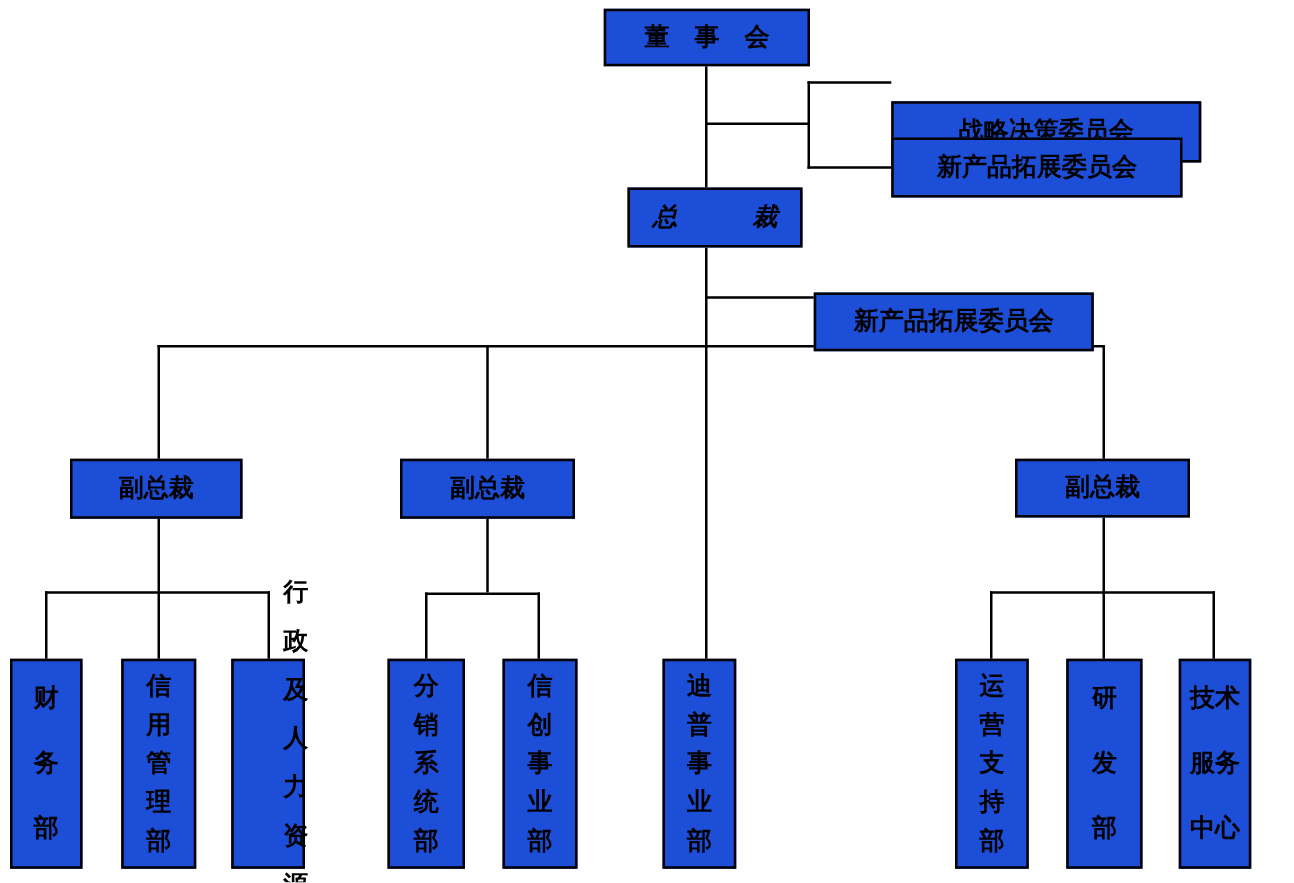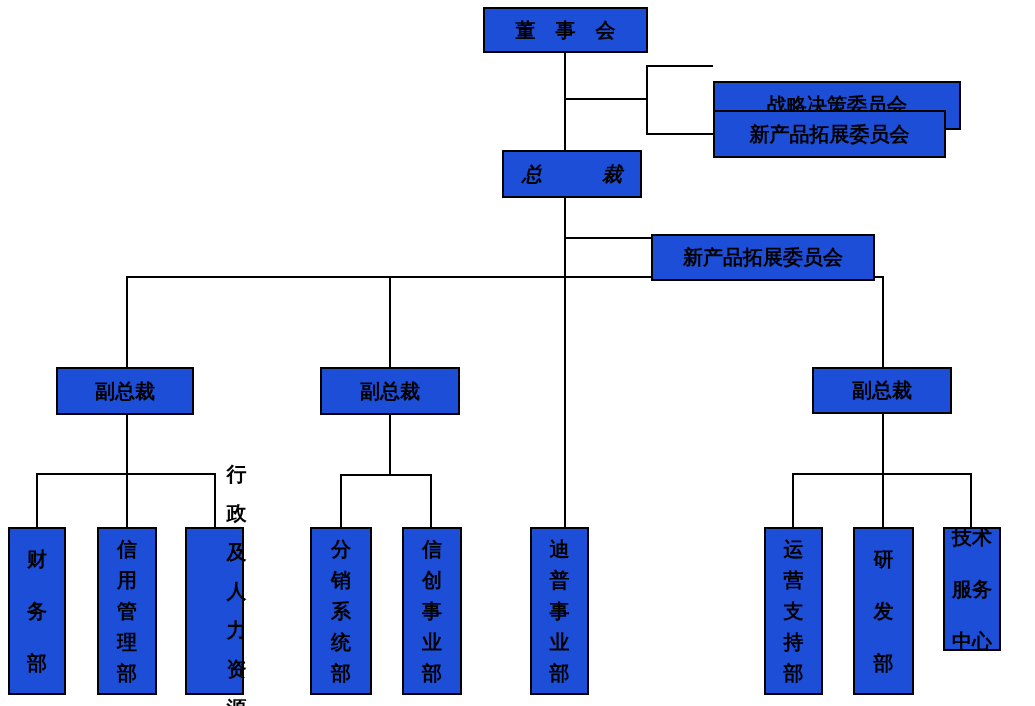--- a/index.html
+++ b/index.html
@@ -163,19 +163,19 @@
 持
 部</span>
   </div>
 
   <div class="node v3" style="left:853px; top:527px; width:61px; height:168px;">
     <span class="label">研
 发
 部</span>
   </div>
 
-  <div class="node v3" style="left:943px; top:527px; width:58px; height:124px;">
+  <div class="node v3" style="left:943px; top:527px; width:58px; height:168px;">
     <span class="label">技术
 服务
 中心</span>
   </div>
 
 </div>
 
 </body></html>

